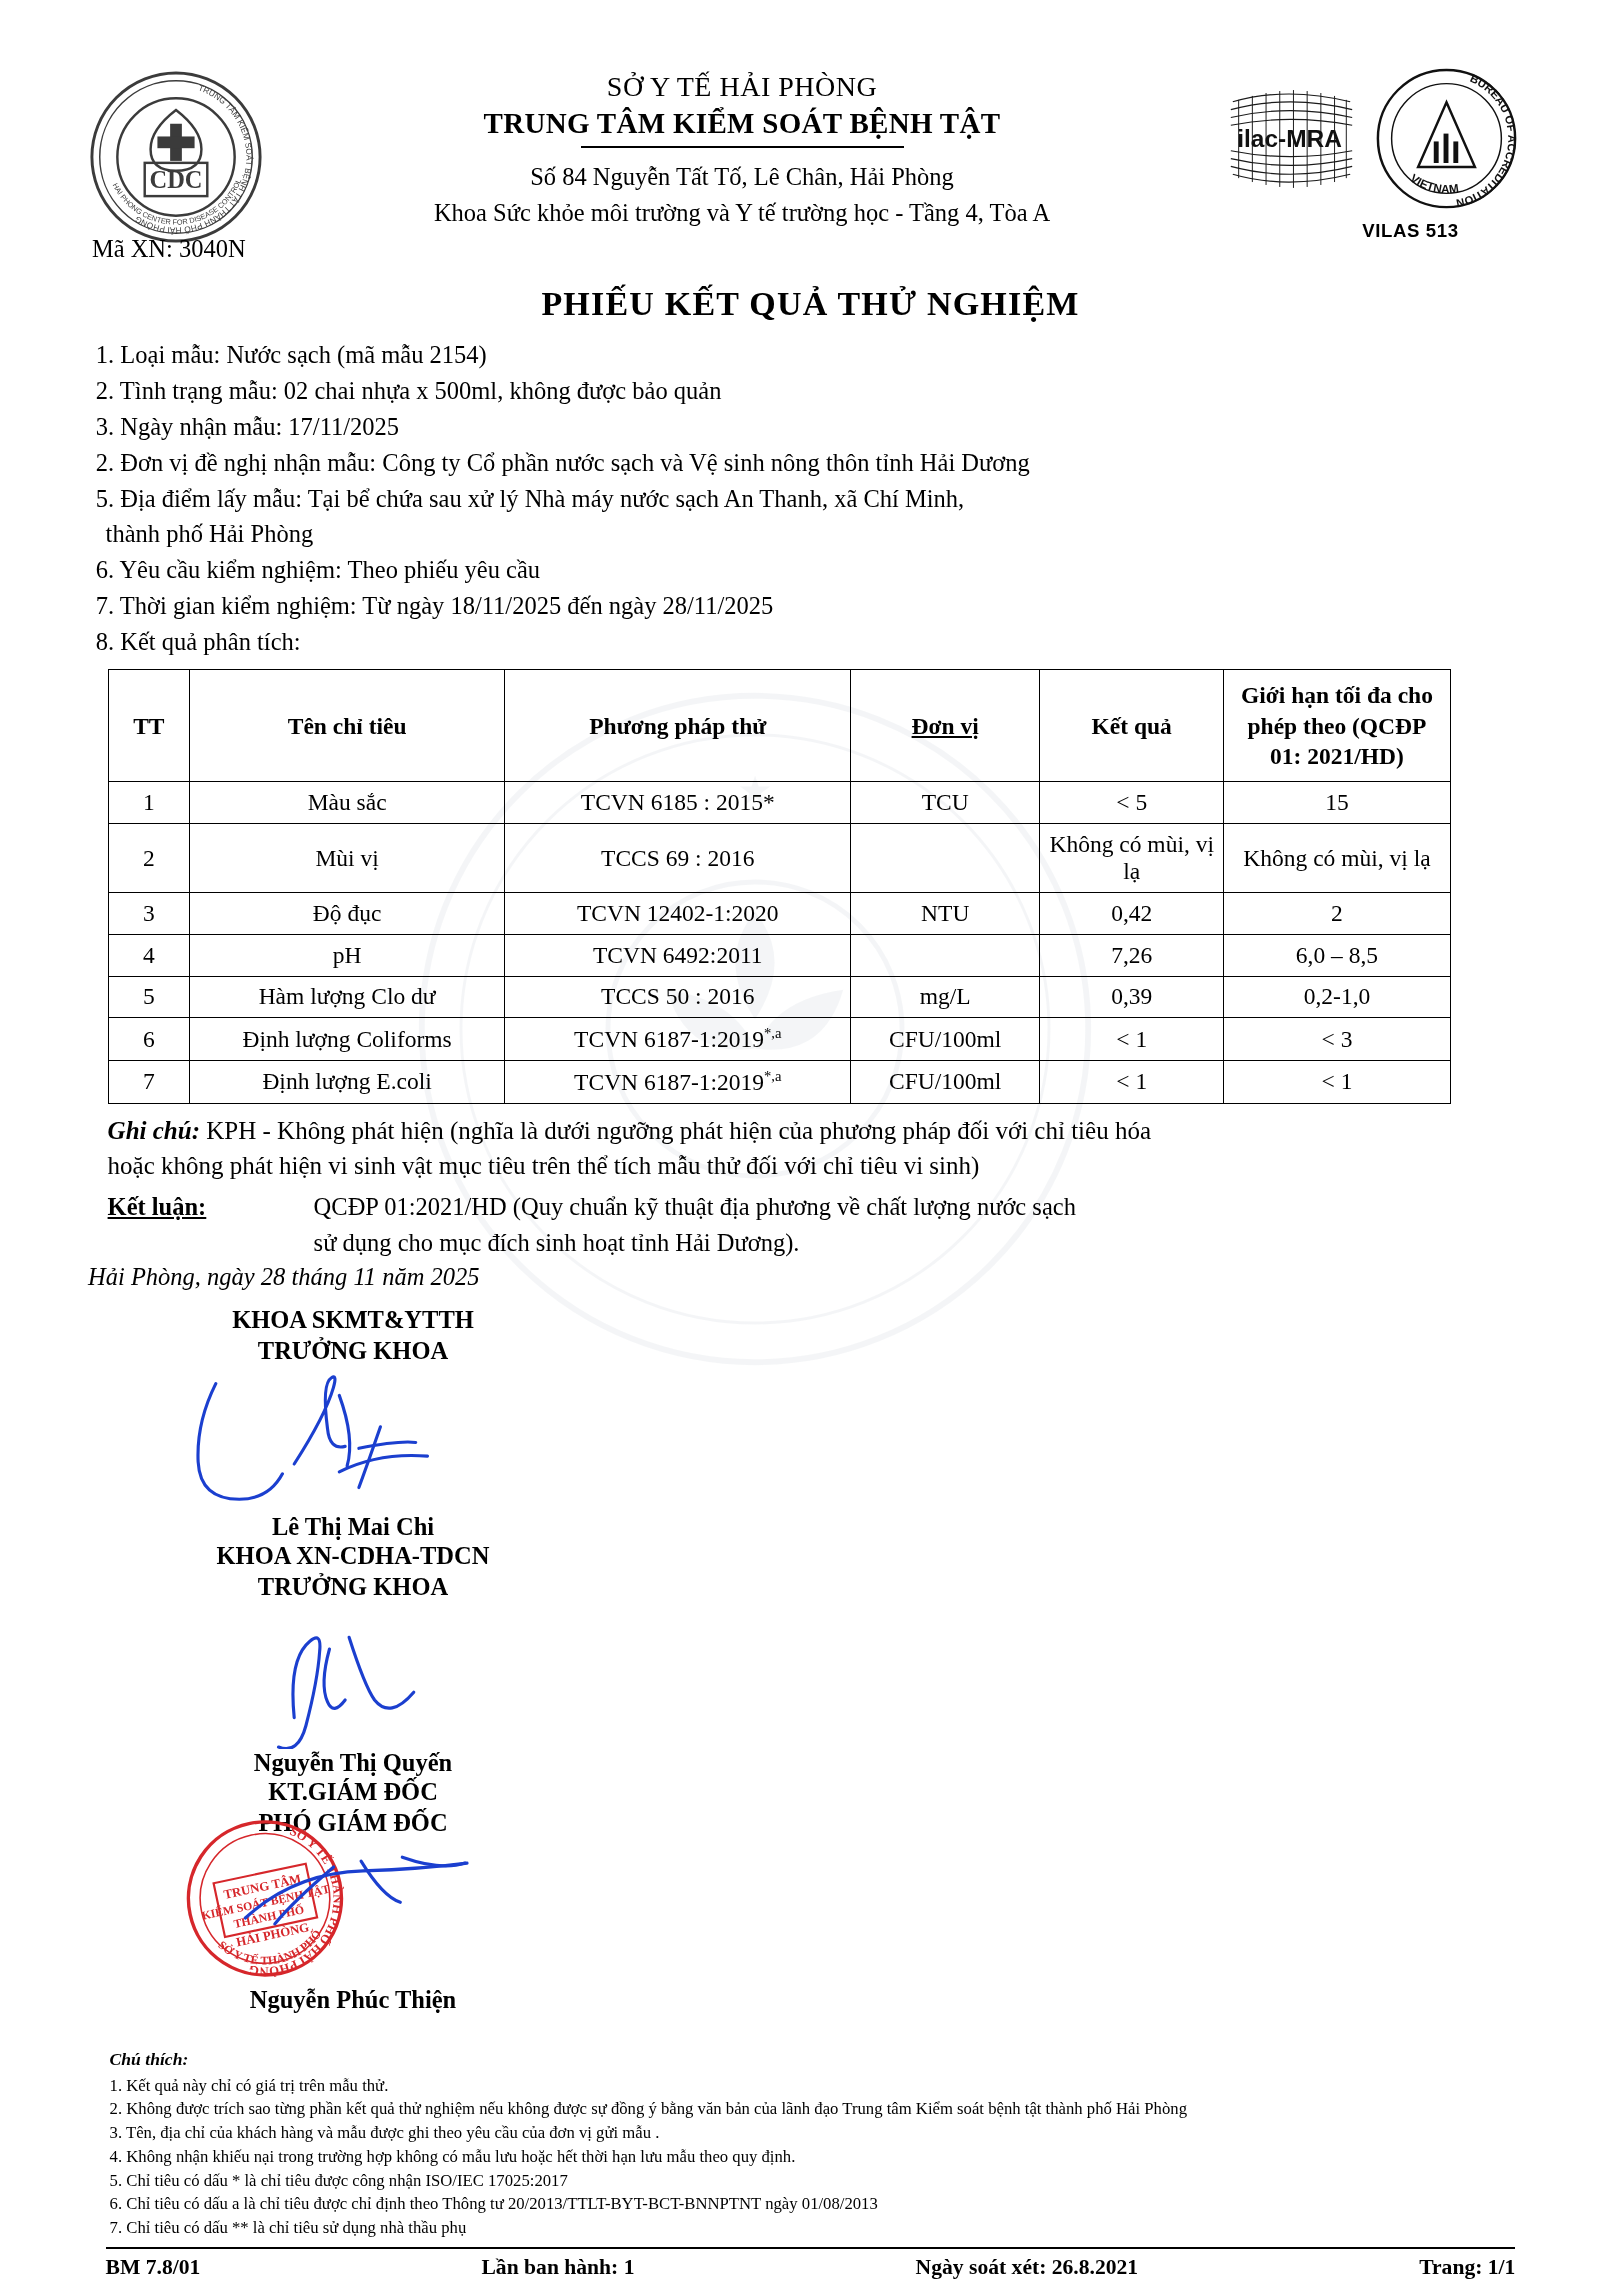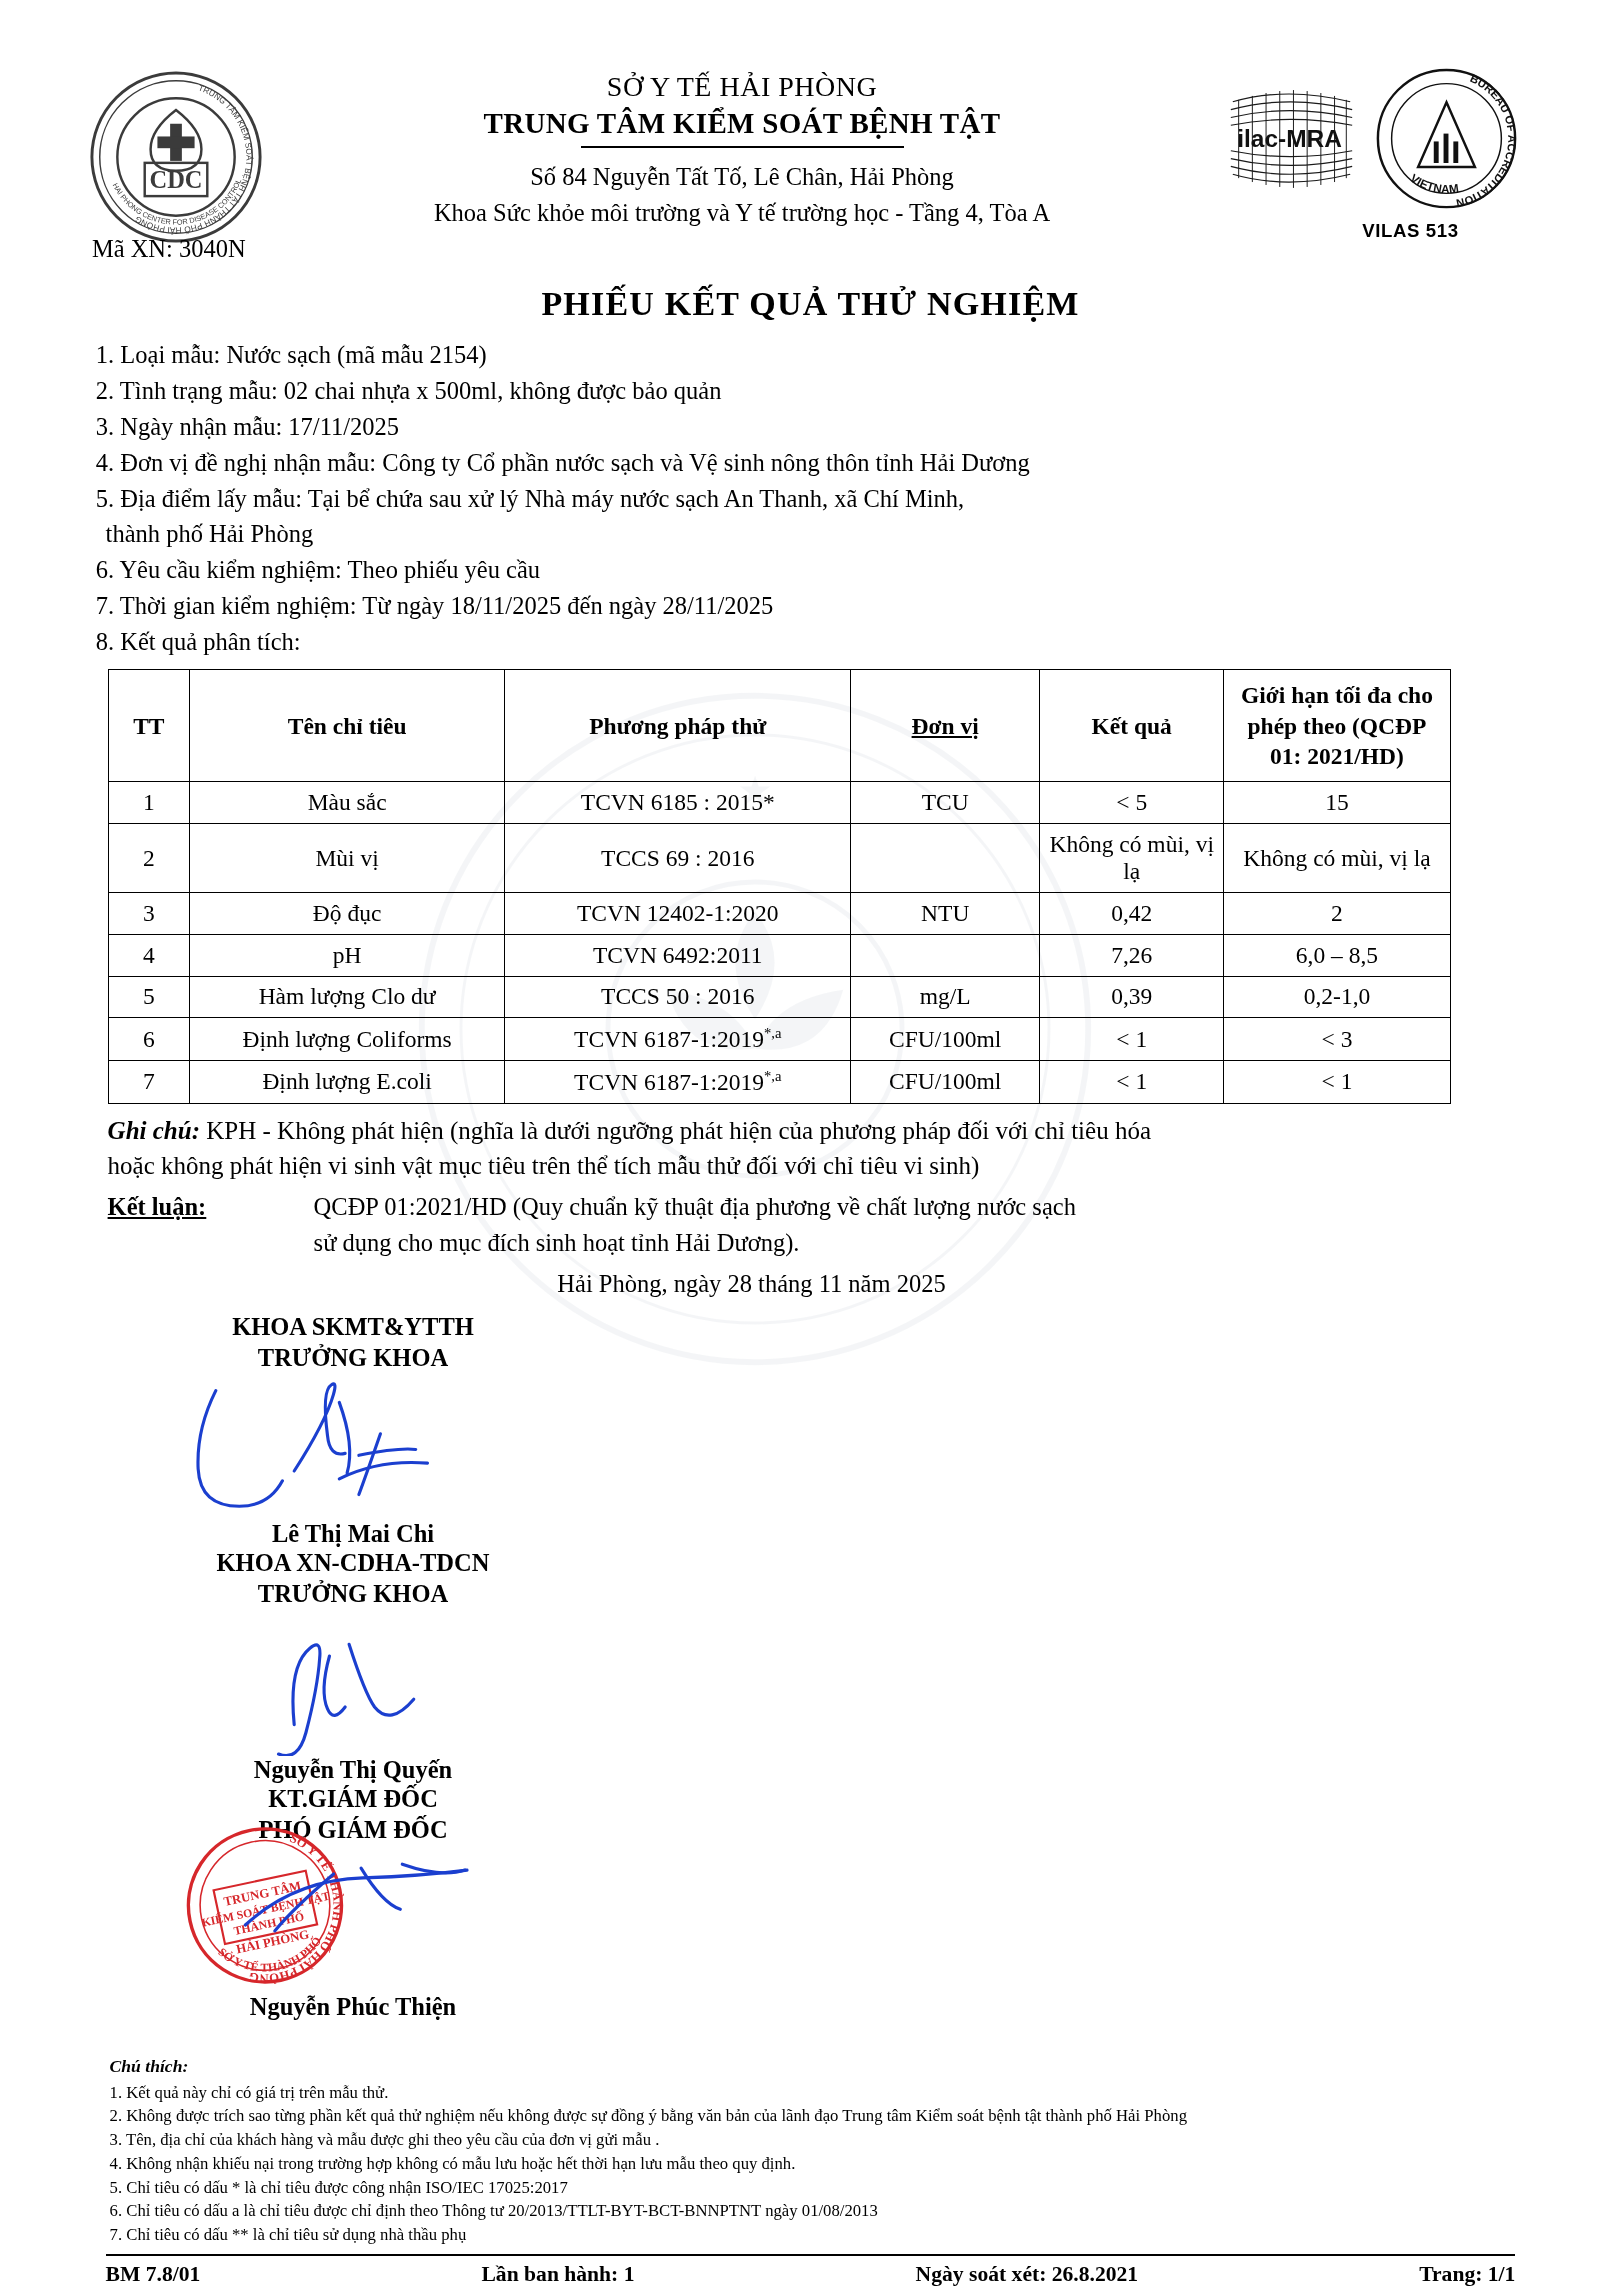--- a/index.html
+++ b/index.html
@@ -156,23 +156,24 @@
     font-weight: bold;
     text-decoration: underline;
   }
   .concl-body { flex: 1 1 auto; }
   .concl-body div { text-indent: 0; }
   .concl-body .ind { margin-left: 59px; }
 
   .place-date {
     position: relative;
     z-index: 2;
-    text-align: center;
+    text-align: left;
+    font-style: italic;
     font-size: 24.5px;
-    margin: 10px 118px 0 0;
+    margin: 3px 118px 0 0;
   }
 
   
   .signatures {
     position: relative;
     z-index: 2;
     display: flex;
     justify-content: flex-start;
     margin: 13.7px 39px 0 59px;
     text-align: center;
@@ -304,21 +305,21 @@
   </div>
 
   <div class="ma-xn">Mã XN: 3040N</div>
 
   <div class="doc-title">PHIẾU KẾT QUẢ THỬ NGHIỆM</div>
 
   <div class="info-list">
     <div>1. Loại mẫu: Nước sạch (mã mẫu 2154)</div>
     <div>2. Tình trạng mẫu: 02 chai nhựa x 500ml, không được bảo quản</div>
     <div>3. Ngày nhận mẫu: 17/11/2025</div>
-    <div>4. Đơn vị đề nghị nhận mẫu: Công ty Cổ phần nước sạch và Vệ sinh nông thôn tỉnh Hải Dương</div>
+    <div>2. Đơn vị đề nghị nhận mẫu: Công ty Cổ phần nước sạch và Vệ sinh nông thôn tỉnh Hải Dương</div>
     <div>5. Địa điểm lấy mẫu: Tại bể chứa sau xử lý Nhà máy nước sạch An Thanh, xã Chí Minh,</div>
     <div class="info-cont">thành phố Hải Phòng</div>
     <div>6. Yêu cầu kiểm nghiệm: Theo phiếu yêu cầu</div>
     <div>7. Thời gian kiểm nghiệm: Từ ngày 18/11/2025 đến ngày 28/11/2025</div>
     <div>8. Kết quả phân tích:</div>
   </div>
 
   <table class="results">
     <thead>
       <tr>

